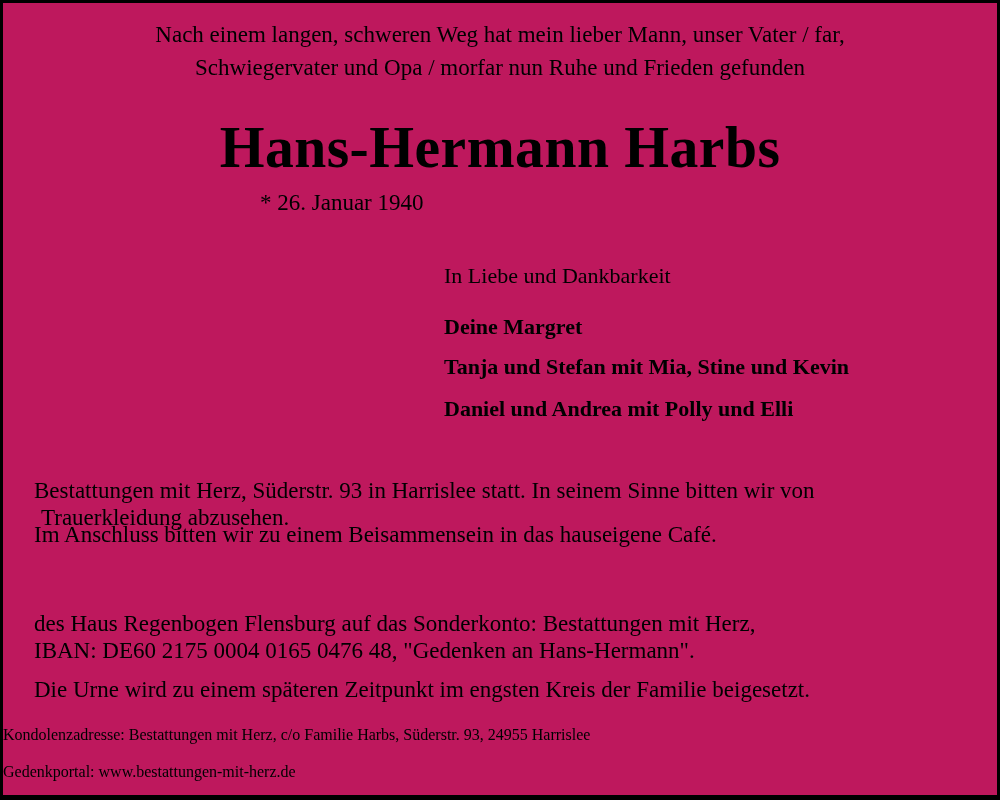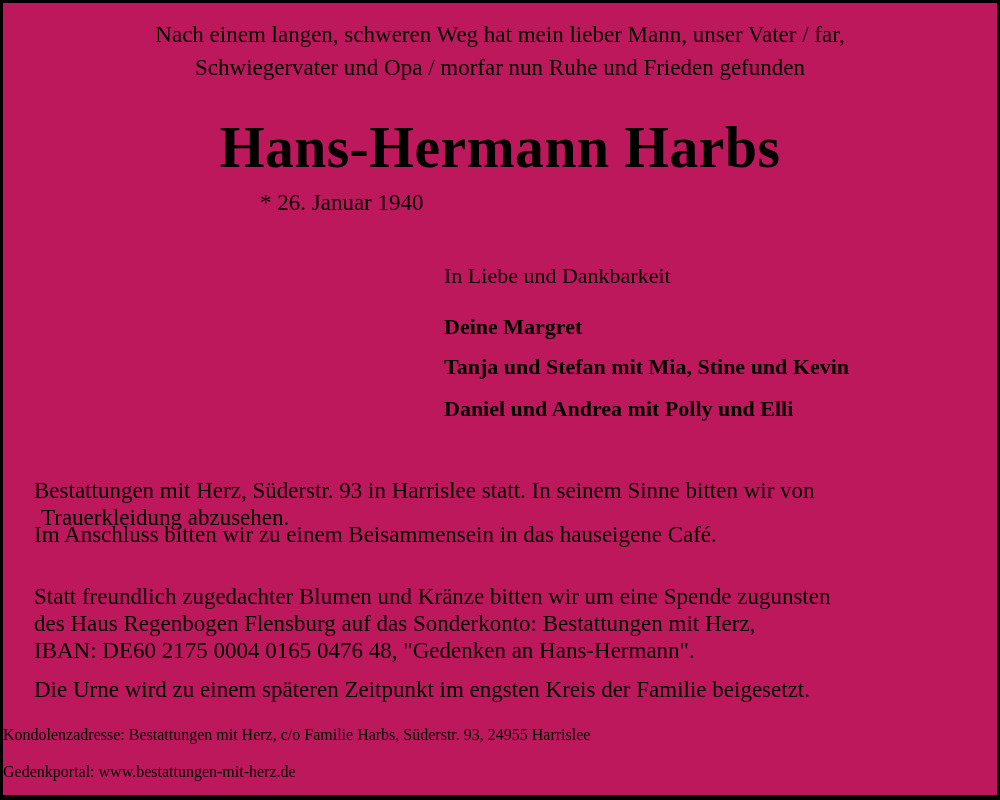--- a/index.html
+++ b/index.html
@@ -99,21 +99,20 @@
   <div class="abs love">In Liebe und Dankbarkeit</div>
   <div class="abs family f1">Deine Margret</div>
   <div class="abs family f2">Tanja und Stefan mit Mia, Stine und Kevin</div>
   <div class="abs family f3">Daniel und Andrea mit Polly und Elli</div>
 
   <div class="abs body-text" style="top:474px;">Bestattungen mit Herz, Süderstr. 93 in Harrislee statt. In seinem Sinne bitten wir von</div>
   <div class="abs body-text" style="top:501px;margin-left:7px;">Trauerkleidung abzusehen.</div>
 
   <div class="abs body-text" style="top:518px;">Im Anschluss bitten wir zu einem Beisammensein in das hauseigene Café.</div>
 
-  <div class="abs body-text" style="top:580px;">Statt freundlich zugedachter Blumen und Kränze bitten wir um eine Spende zugunsten</div>
   <div class="abs body-text" style="top:607px;">des Haus Regenbogen Flensburg auf das Sonderkonto:  Bestattungen mit Herz,</div>
   <div class="abs body-text" style="top:634px;">IBAN: DE60 2175 0004 0165 0476 48, "Gedenken an Hans-Hermann".</div>
 
   <div class="abs body-text" style="top:673px;">Die Urne wird zu einem späteren Zeitpunkt im engsten Kreis der Familie beigesetzt.</div>
 
   <div class="abs footer" style="top:718px;">Kondolenzadresse: Bestattungen mit Herz, c/o Familie Harbs, Süderstr. 93, 24955 Harrislee</div>
   <div class="abs footer" style="top:755px;">Gedenkportal: www.bestattungen-mit-herz.de</div>
 
 </div>
 

